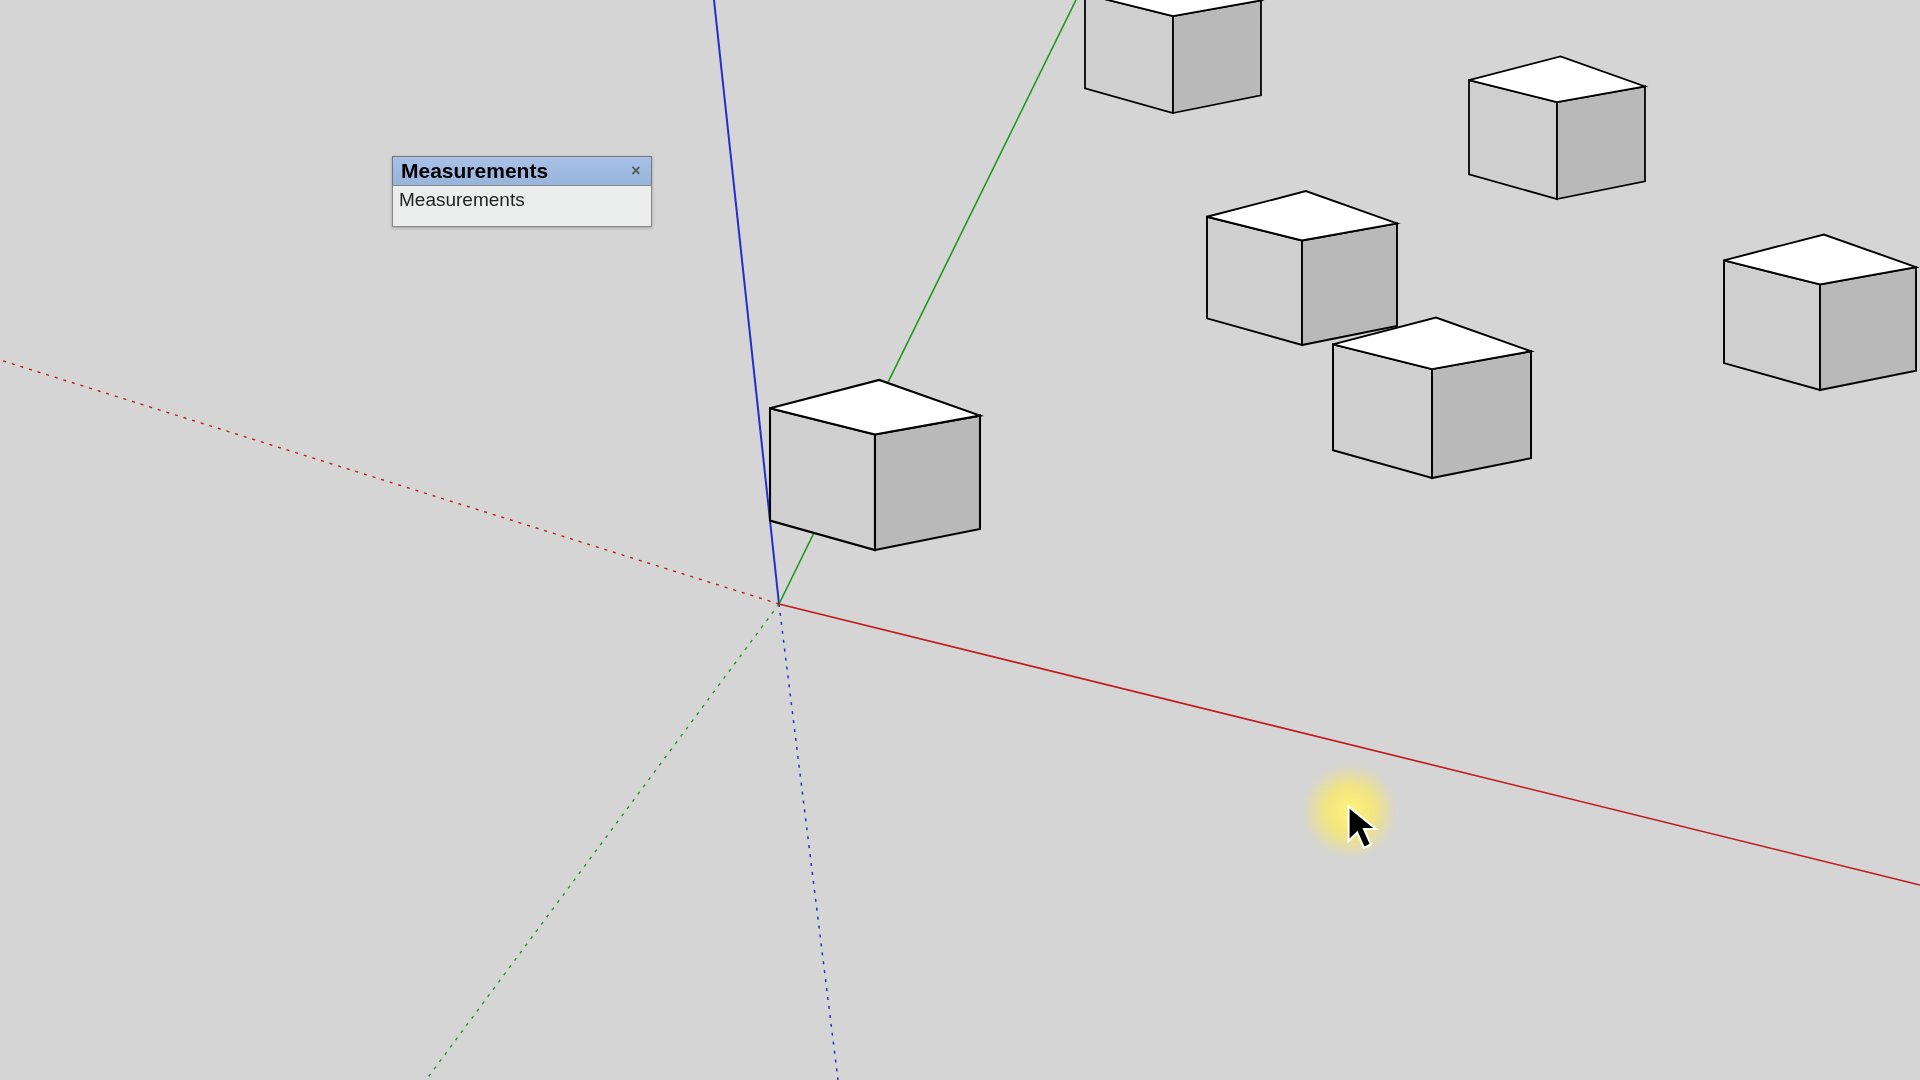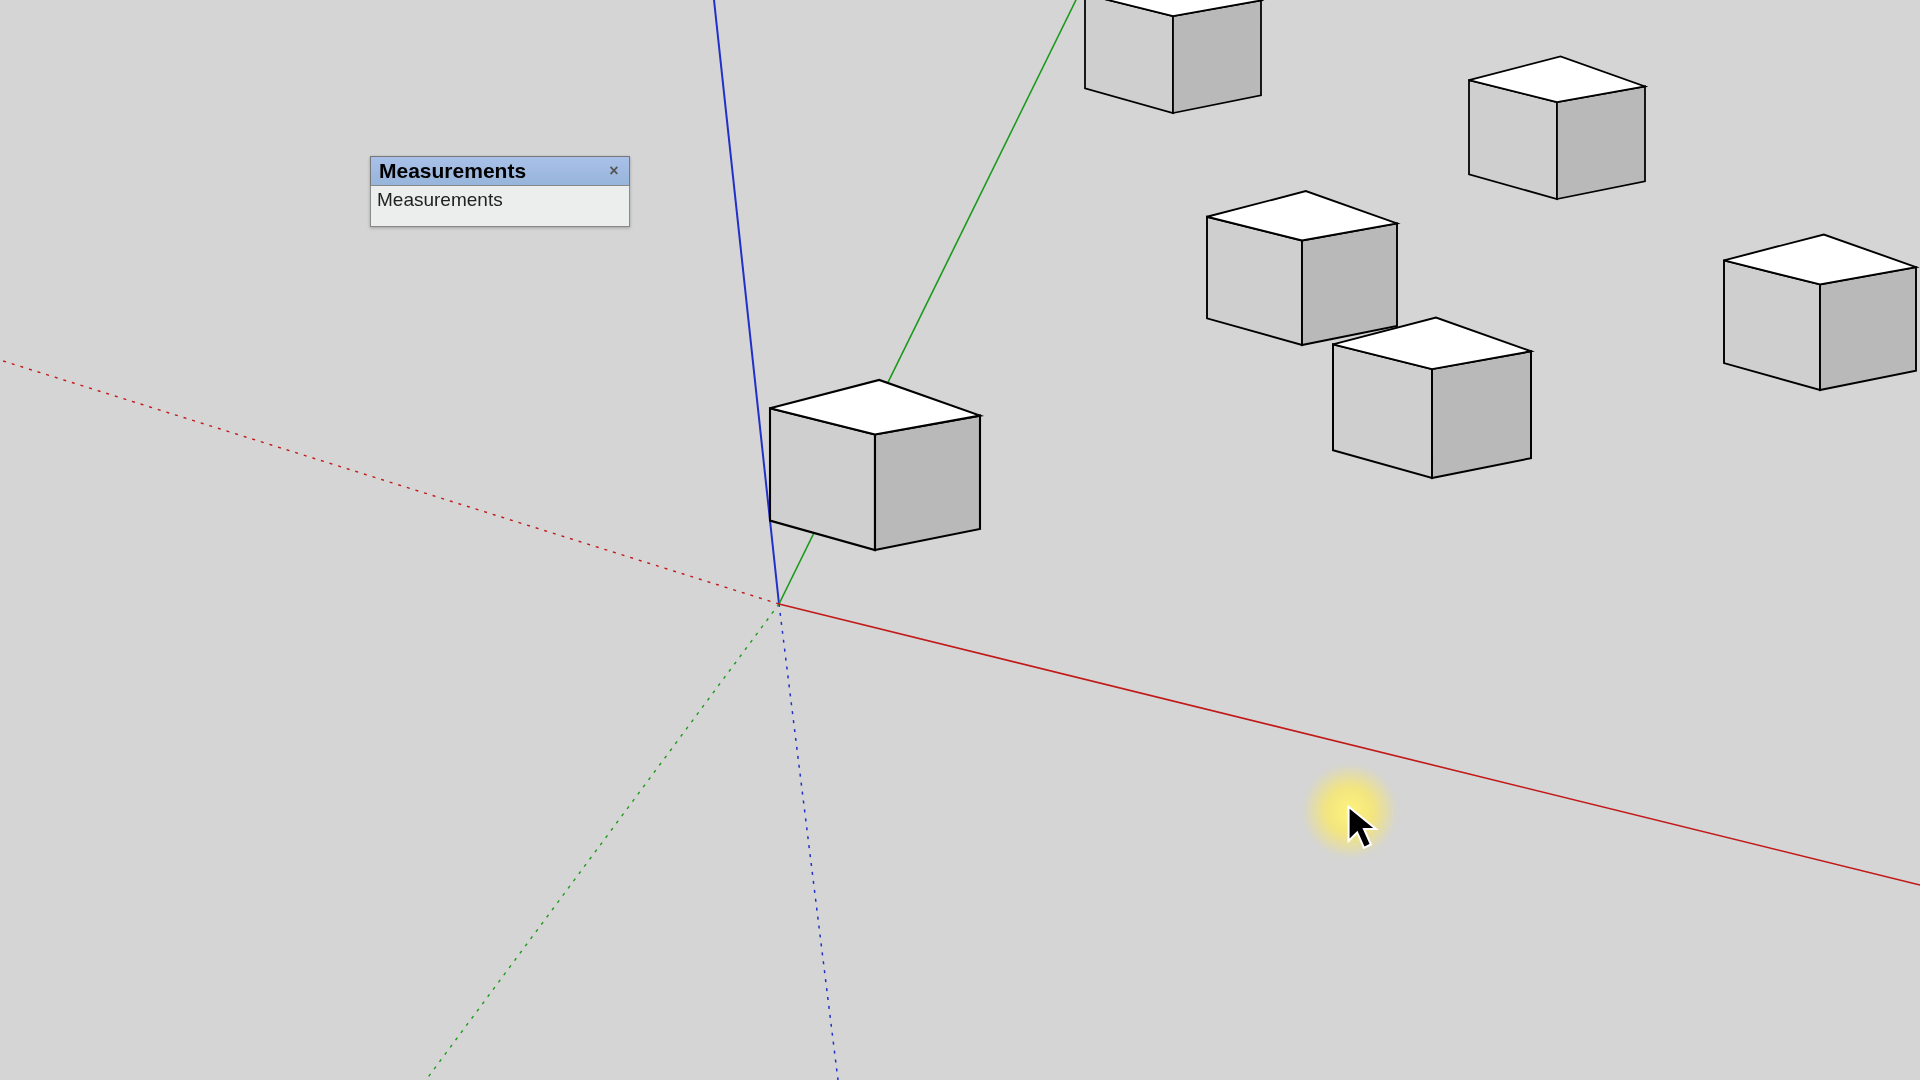--- a/index.html
+++ b/index.html
@@ -112,21 +112,21 @@
     <g id="cubes-group">
         <use href="#cube-unit" transform="translate(875 550) scale(1.05)"></use>
         <use href="#cube-unit" transform="translate(1173 113) scale(0.88)"></use>
         <use href="#cube-unit" transform="translate(1557 199) scale(0.88)"></use>
         <use href="#cube-unit" transform="translate(1302 345) scale(0.95)"></use>
         <use href="#cube-unit" transform="translate(1432 478) scale(0.99)"></use>
         <use href="#cube-unit" transform="translate(1820 390) scale(0.96)"></use>
       </g>
   </svg>
 
-  <div class="panel" id="panel" style="left: 370px; top: 156px; width: 260px;">
+  <div class="panel" id="panel" style="left: 392px; top: 156px; width: 260px;">
     <div class="panel-title">
       <span>Measurements</span>
       <span class="panel-close">×</span>
     </div>
     <div class="panel-body">
       <span class="panel-body-label">Measurements</span>
     </div>
   </div>
 
   <div class="cursor-highlight" id="cursor-highlight" style="left: 1302px; top: 763px;"></div>

